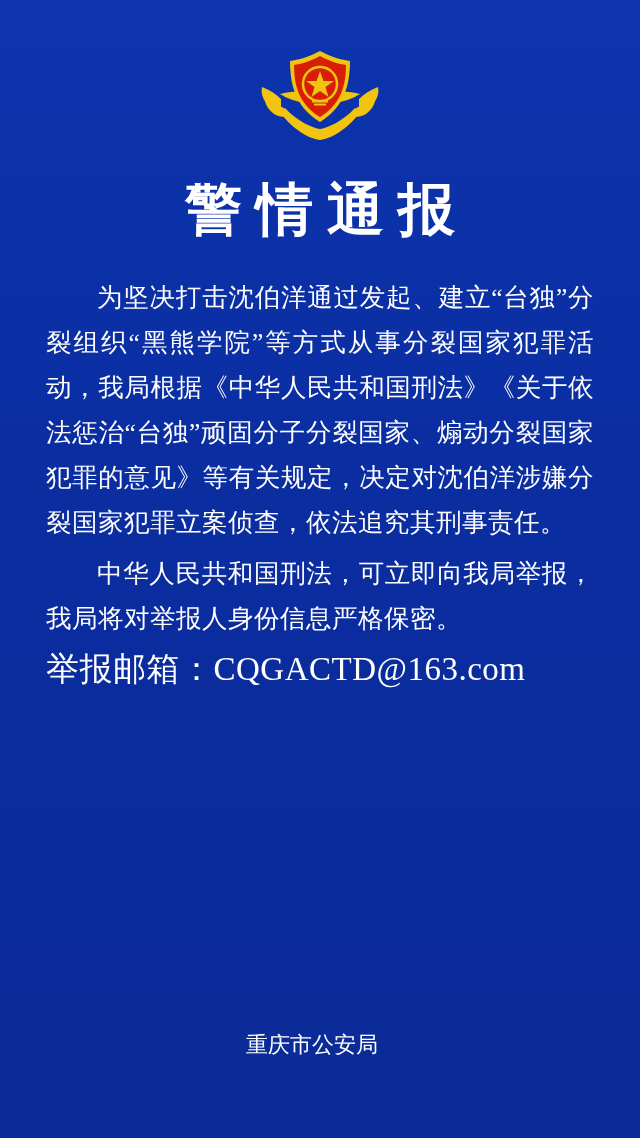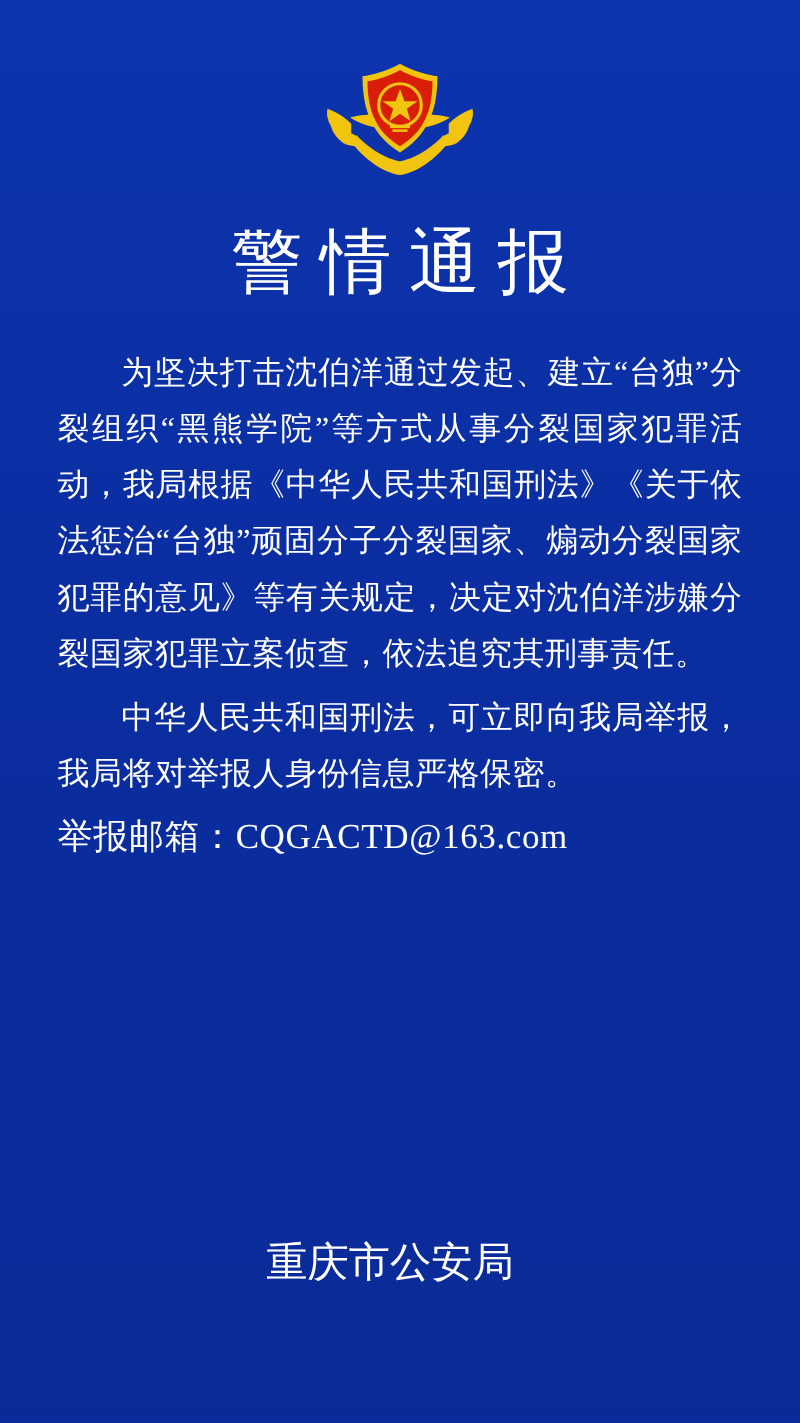--- a/index.html
+++ b/index.html
@@ -30,21 +30,21 @@
     padding-top: 44px;
   }
   .emblem {
     width: 122px;
     height: 104px;
   }
   .title {
     text-align: center;
     font-size: 57px;
     letter-spacing: 14px;
-    font-weight: 400;
+    font-weight: 700;
     margin-top: 24px;
     margin-bottom: 0;
     text-indent: 14px;
     color: #ffffff;
     font-family: "Liberation Serif", "DejaVu Serif", serif;
   }
   .body-text {
     margin-top: 26px;
     font-size: 25.5px;
     line-height: 45px;
@@ -52,28 +52,28 @@
     text-align: justify;
     text-justify: inter-ideograph;
   }
   .para {
     text-indent: 2em;
     margin: 0 0 6px 0;
   }
   .contact {
     text-indent: 0;
     margin: 0;
-    font-size: 28px;
+    font-size: 33px;
     line-height: 45px;
   }
   .signature {
     margin-top: auto;
-    padding-bottom: 106px;
+    padding-bottom: 72px;
     text-align: center;
-    font-size: 33px;
+    font-size: 22px;
     line-height: 42px;
     padding-right: 16px;
   }
   .signature div {
     margin: 0;
   }
 </style>
 </head>
 <body>
 

